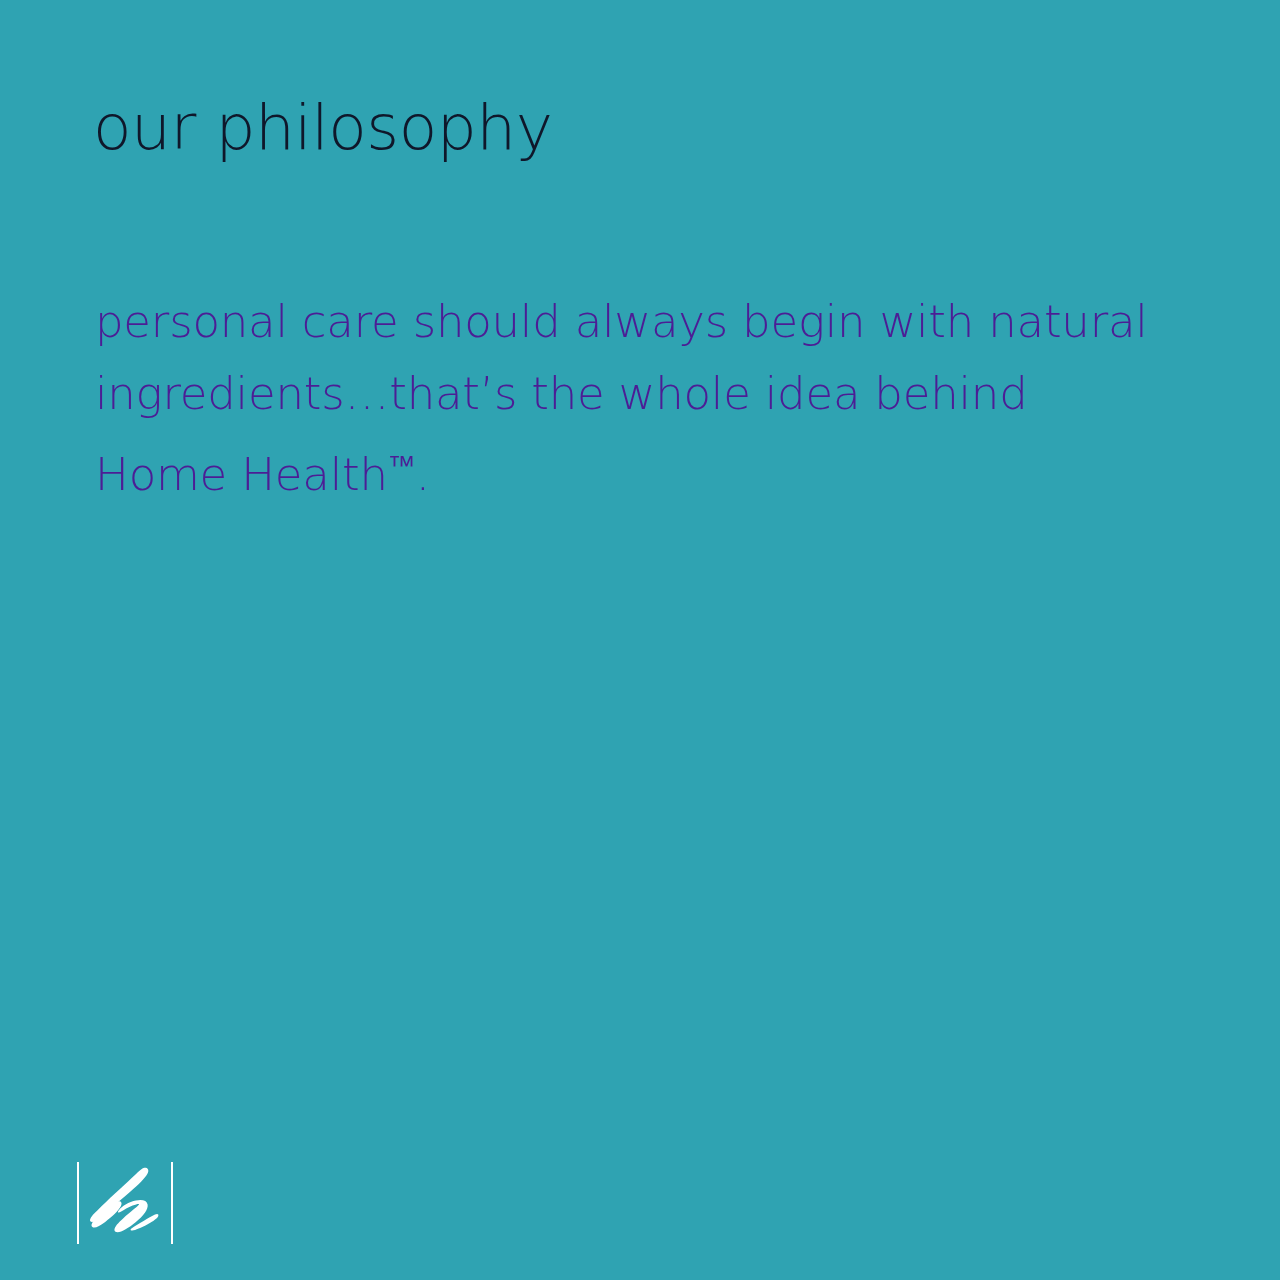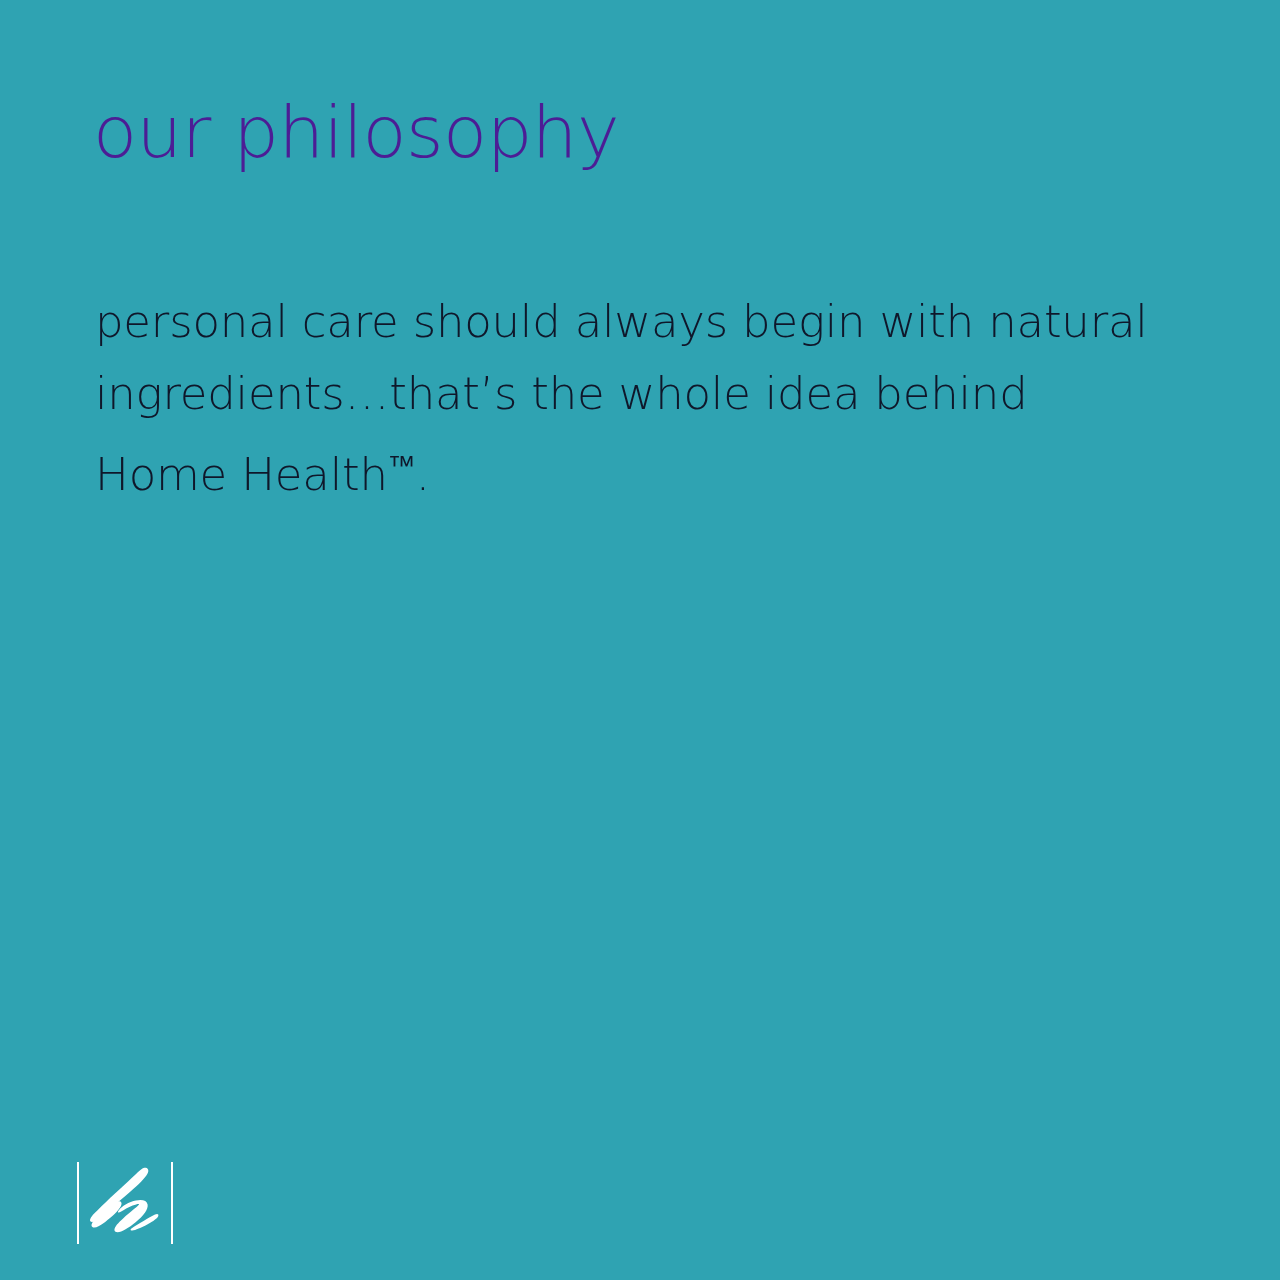--- a/index.html
+++ b/index.html
@@ -25,44 +25,44 @@
   }
 
   
   .heading {
     position: absolute;
     left: 93px;
     top: 94px;
     width: 1100px;
     margin: 0;
     font-family: "DejaVu Sans", sans-serif;
-    font-size: 72px;
+    font-size: 63px;
     font-weight: 300;
     line-height: 1.08;
     letter-spacing: -0.5px;
-    color: #4c1d95;
+    color: #0f172a;
     white-space: nowrap;
   }
 
   
   .copy {
     position: absolute;
     left: 95px;
     top: 286px;
     width: 1070px;
   }
 
   .para {
     margin: 0;
     font-family: "DejaVu Sans", sans-serif;
     font-size: 45px;
     font-weight: 300;
     line-height: 72px;
     letter-spacing: -0.2px;
-    color: #0f172a;
+    color: #4c1d95;
   }
 
   .para + .para {
     margin-top: 72px;
   }
 
   .para .tm {
     font-size: 0.62em;
     vertical-align: 0.52em;
     letter-spacing: 0;

